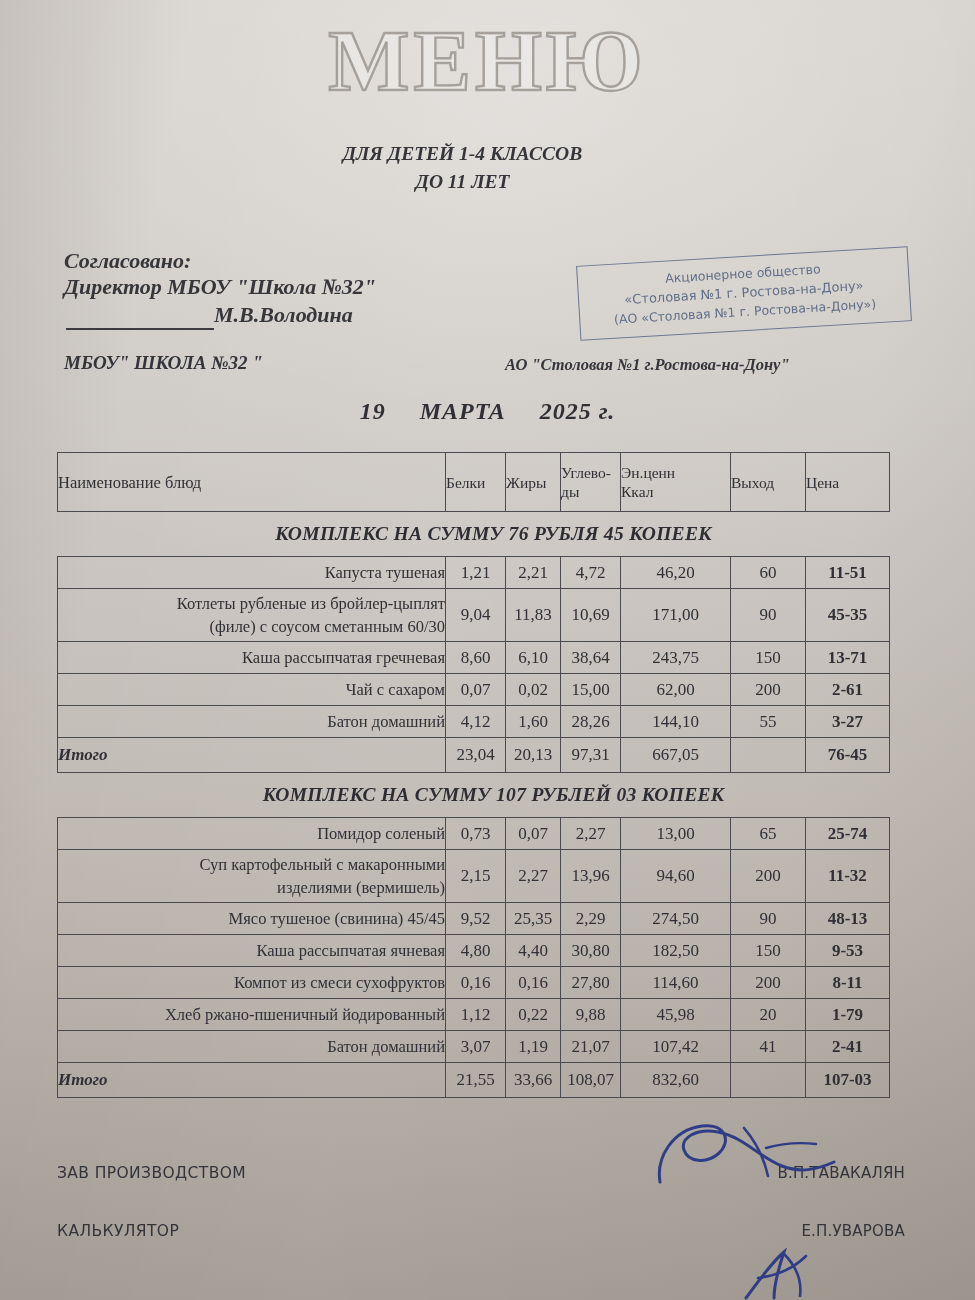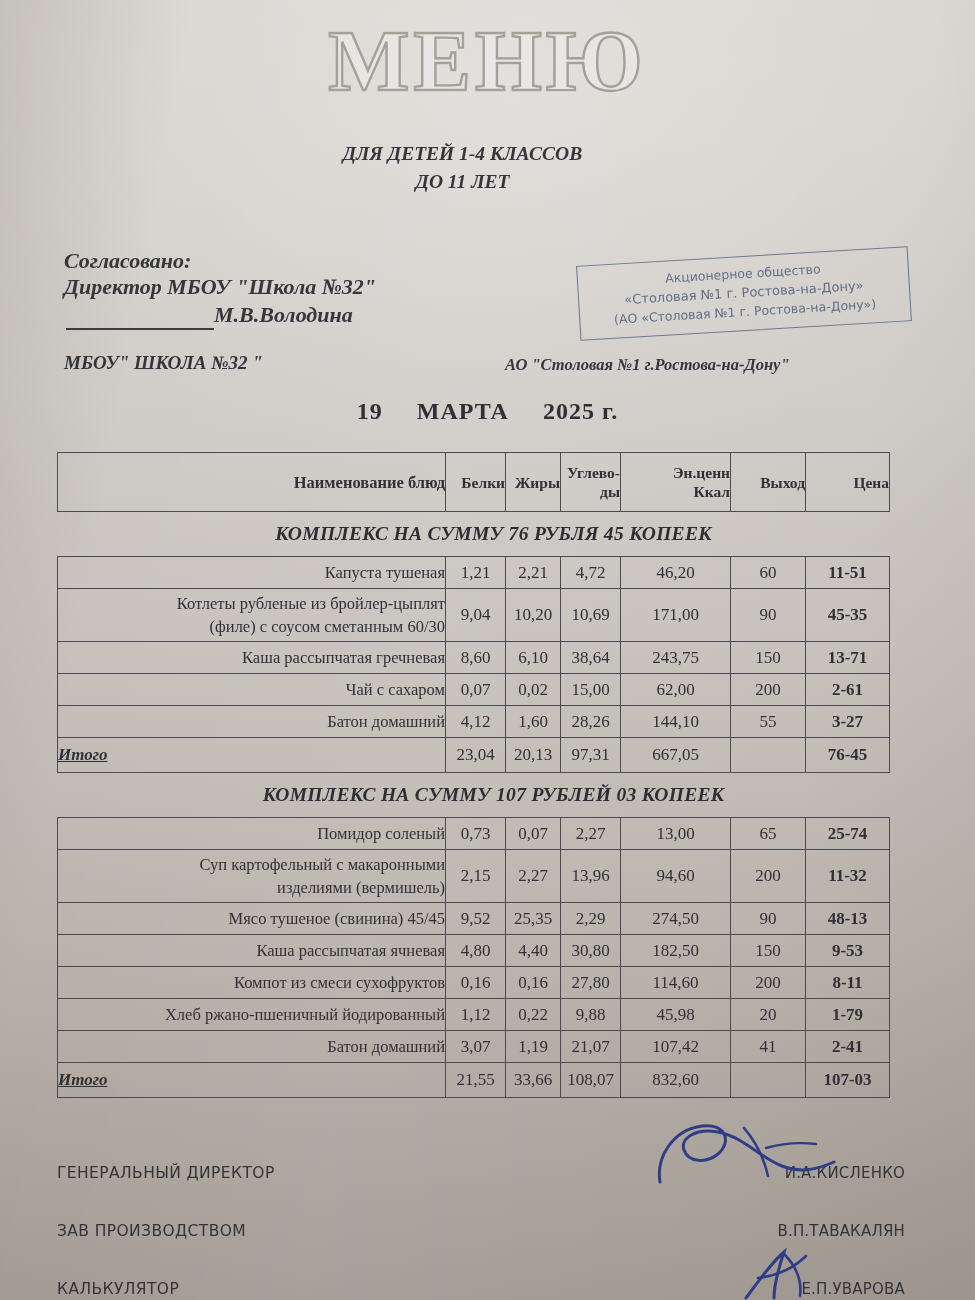--- a/index.html
+++ b/index.html
@@ -155,20 +155,21 @@
   .stamp .s2 { font-size: 13px; }
   .stamp .s3 { font-size: 12.5px; }
 
   
   .date-line {
     position: absolute;
     top: 398px;
     left: 0;
     width: 975px;
     text-align: center;
+    font-style: italic;
     font-weight: 700;
     font-size: 24px;
     letter-spacing: 1px;
     color: #2f2f35;
   }
   .date-line .d-day { margin-right: 34px; }
   .date-line .d-mon { margin-right: 34px; }
 
   
   .tablewrap {
@@ -190,26 +191,26 @@
   
   col.c-name { width: 388px; }
   col.c-b    { width: 60px; }
   col.c-j    { width: 55px; }
   col.c-u    { width: 60px; }
   col.c-k    { width: 110px; }
   col.c-v    { width: 75px; }
   col.c-p    { width: 84px; }
 
   thead th {
-    font-weight: 700;
+    font-weight: 400;
     font-size: 15.5px;
     line-height: 19px;
     height: 58px;
     vertical-align: middle;
-    text-align: right;
+    text-align: left;
   }
   thead th.name-head { font-size: 16.5px; }
 
   
   tr.banner td {
     border: none;
     height: 44px;
     text-align: center;
     font-style: italic;
     font-weight: 700;
@@ -238,21 +239,20 @@
     vertical-align: middle;
   }
   tr.dishrow td { height: 31px; }
   tr.tall td { height: 52px; }
   td.total-label {
     text-align: left;
     padding-left: 7px;
     font-style: italic;
     font-weight: 700;
     font-size: 17px;
-    text-decoration: underline;
   }
   tr.total td { height: 34px; }
 
   
   .signatures {
     position: absolute;
     left: 57px;
     top: 1158px;
     width: 860px;
   }
@@ -352,21 +352,21 @@
               <td class="num">1,21</td>
               <td class="num">2,21</td>
               <td class="num">4,72</td>
               <td class="num">46,20</td>
               <td class="num">60</td>
               <td class="price">11-51</td>
             </tr>
             <tr class="dishrow tall">
               <td class="dish"><span>Котлеты рубленые из бройлер-цыплят</span><br><span>(филе) с соусом сметанным 60/30</span></td>
               <td class="num">9,04</td>
-              <td class="num">10,20</td>
+              <td class="num">11,83</td>
               <td class="num">10,69</td>
               <td class="num">171,00</td>
               <td class="num">90</td>
               <td class="price">45-35</td>
             </tr>
             <tr class="dishrow">
               <td class="dish"><span>Каша рассыпчатая  гречневая</span></td>
               <td class="num">8,60</td>
               <td class="num">6,10</td>
               <td class="num">38,64</td>
@@ -474,24 +474,20 @@
               <td class="num">108,07</td>
               <td class="num">832,60</td>
               <td class="num"></td>
               <td class="price">107-03</td>
             </tr>
           </tbody>
       </table>
     </div>
 
     <div class="signatures" id="signature-block">
-        <div class="sig-row">
-          <div class="sig-role">ГЕНЕРАЛЬНЫЙ  ДИРЕКТОР</div>
-          <div class="sig-name">И.А.КИСЛЕНКО</div>
-        </div>
         <div class="sig-row">
           <div class="sig-role">ЗАВ ПРОИЗВОДСТВОМ</div>
           <div class="sig-name">В.П.ТАВАКАЛЯН</div>
         </div>
         <div class="sig-row">
           <div class="sig-role">КАЛЬКУЛЯТОР</div>
           <div class="sig-name">Е.П.УВАРОВА</div>
         </div>
       </div>
 

